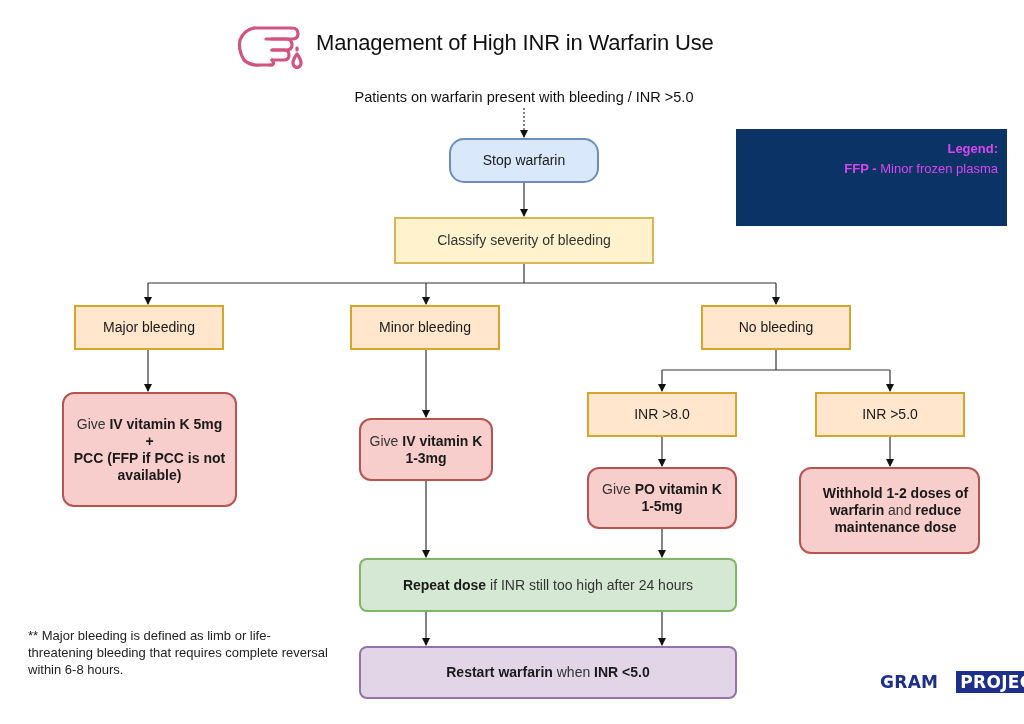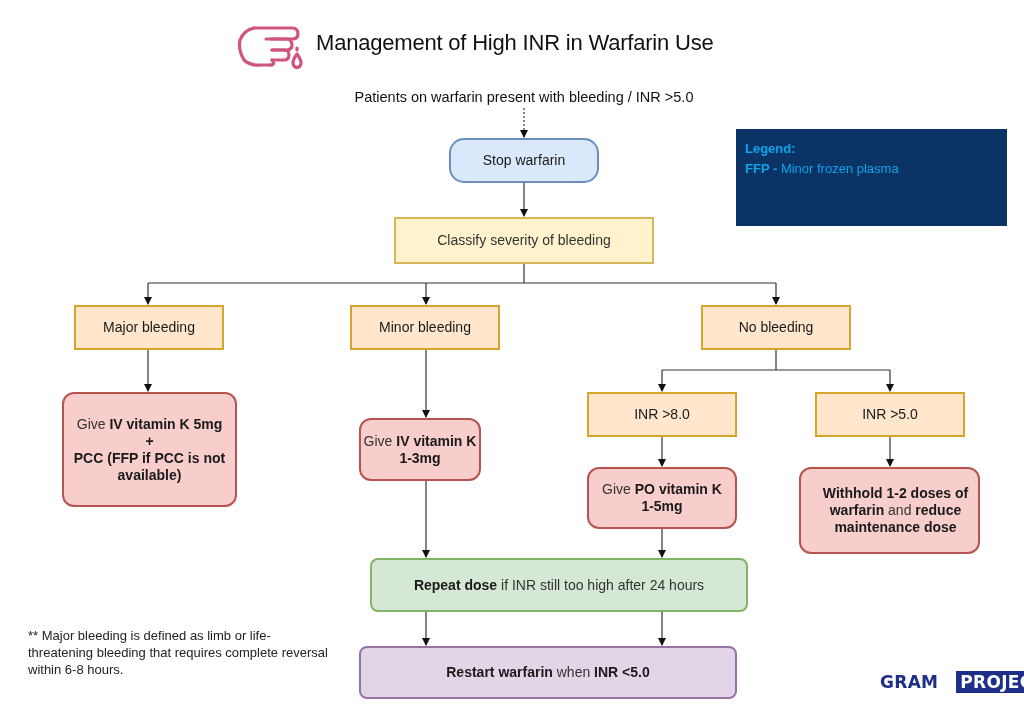--- a/index.html
+++ b/index.html
@@ -13,22 +13,22 @@
   .yellow { background: #fff2cc; border: 2px solid #d6b656; }
   .orange { background: #ffe6cc; border: 2px solid #d7a52a; }
   .blue { background: #dae8fc; border: 2px solid #6c8ebf; border-radius: 8px; }
   .red { background: #f8cecc; border: 2px solid #b85450; border-radius: 12px; }
   .green { background: #d5e8d4; border: 2px solid #82b366; border-radius: 8px; }
   .purple { background: #e1d5e7; border: 2px solid #9673a6; border-radius: 8px; }
   .b { font-weight: bold; }
   .n { font-weight: normal; color: #333; }
   .title { left: 316px; top: 30px; font-size: 22px; color: #111; letter-spacing: -0.2px; }
   .subtitle { left: 300px; top: 89px; width: 448px; text-align: center; font-size: 14.5px; color: #111; }
-  .legend { left: 736px; top: 129px; width: 271px; height: 97px; background: #0b3366; color: #0ea5e9;
-            box-sizing: border-box; padding: 10px 9px; font-size: 13px; line-height: 20px; }
+  .legend { left: 736px; top: 129px; width: 271px; height: 97px; background: #0b3366; color: #d946ef;
+            box-sizing: border-box; padding: 10px 9px; font-size: 13px; line-height: 20px; text-align: right; }
   .legend .lt { font-weight: bold; }
   .footnote { left: 28px; top: 627px; width: 300px; font-size: 13px; line-height: 17px; color: #222; }
   .logo { left: 880px; top: 670px; height: 24px; display: flex; align-items: center;
           font-family: "DejaVu Sans", sans-serif; font-weight: bold; font-size: 17px; letter-spacing: 0.3px; }
   .logo .g { color: #1e2f8a; padding-right: 18px; }
   .logo .p { background: #1e2f8a; color: #fff; padding: 1px 4px; }
 </style>
 </head>
 <body>
 
@@ -102,21 +102,21 @@
 </div>
 
 <div class="box red" style="left:62px; top:392px; width:175px; height:115px; padding:0 8px;">
   <div>
     <div><span class="n" style="display:inline;">Give</span> <span class="b" style="display:inline;">IV vitamin K 5mg</span></div>
     <span class="b">+</span>
     <span class="b">PCC (FFP if PCC is not available)</span>
   </div>
 </div>
 
-<div class="box red" style="left:359px; top:418px; width:122px; height:63px;text-align:center;">
+<div class="box red" style="left:359px; top:418px; width:134px; height:63px;text-align:center;">
   <div>
     <div><span class="n" style="display:inline;">Give</span> <span class="b" style="display:inline;">IV vitamin K</span></div>
     <span class="b">1-3mg</span>
   </div>
 </div>
 
 <div class="box orange" style="left:587px; top:392px; width:150px; height:45px;">
   <span>INR &gt;8.0</span>
 </div>
 <div class="box orange" style="left:815px; top:392px; width:150px; height:45px;">
@@ -131,21 +131,21 @@
 </div>
 
 <div class="box red" style="left:799px; top:467px; width:181px; height:87px;padding-left:12px;">
   <div>
     <span class="b">Withhold 1-2 doses of</span>
     <div><span class="b" style="display:inline;">warfarin</span> <span class="n" style="display:inline;">and</span> <span class="b" style="display:inline;">reduce</span></div>
     <span class="b">maintenance dose</span>
   </div>
 </div>
 
-<div class="box green" style="left:370px; top:558px; width:378px; height:54px;">
+<div class="box green" style="left:359px; top:558px; width:378px; height:54px;">
   <div><span class="b" style="display:inline;">Repeat dose</span> <span class="n" style="display:inline;">if INR still too high after 24 hours</span></div>
 </div>
 
 <div class="box purple" style="left:359px; top:646px; width:378px; height:53px;">
   <div><span class="b" style="display:inline;">Restart warfarin</span> <span class="n" style="display:inline;">when</span> <span class="b" style="display:inline;">INR &lt;5.0</span></div>
 </div>
 
 <div class="abs footnote">** Major bleeding is defined as limb or life-threatening bleeding that requires complete reversal within 6-8 hours.</div>
 
 <div class="abs logo">

